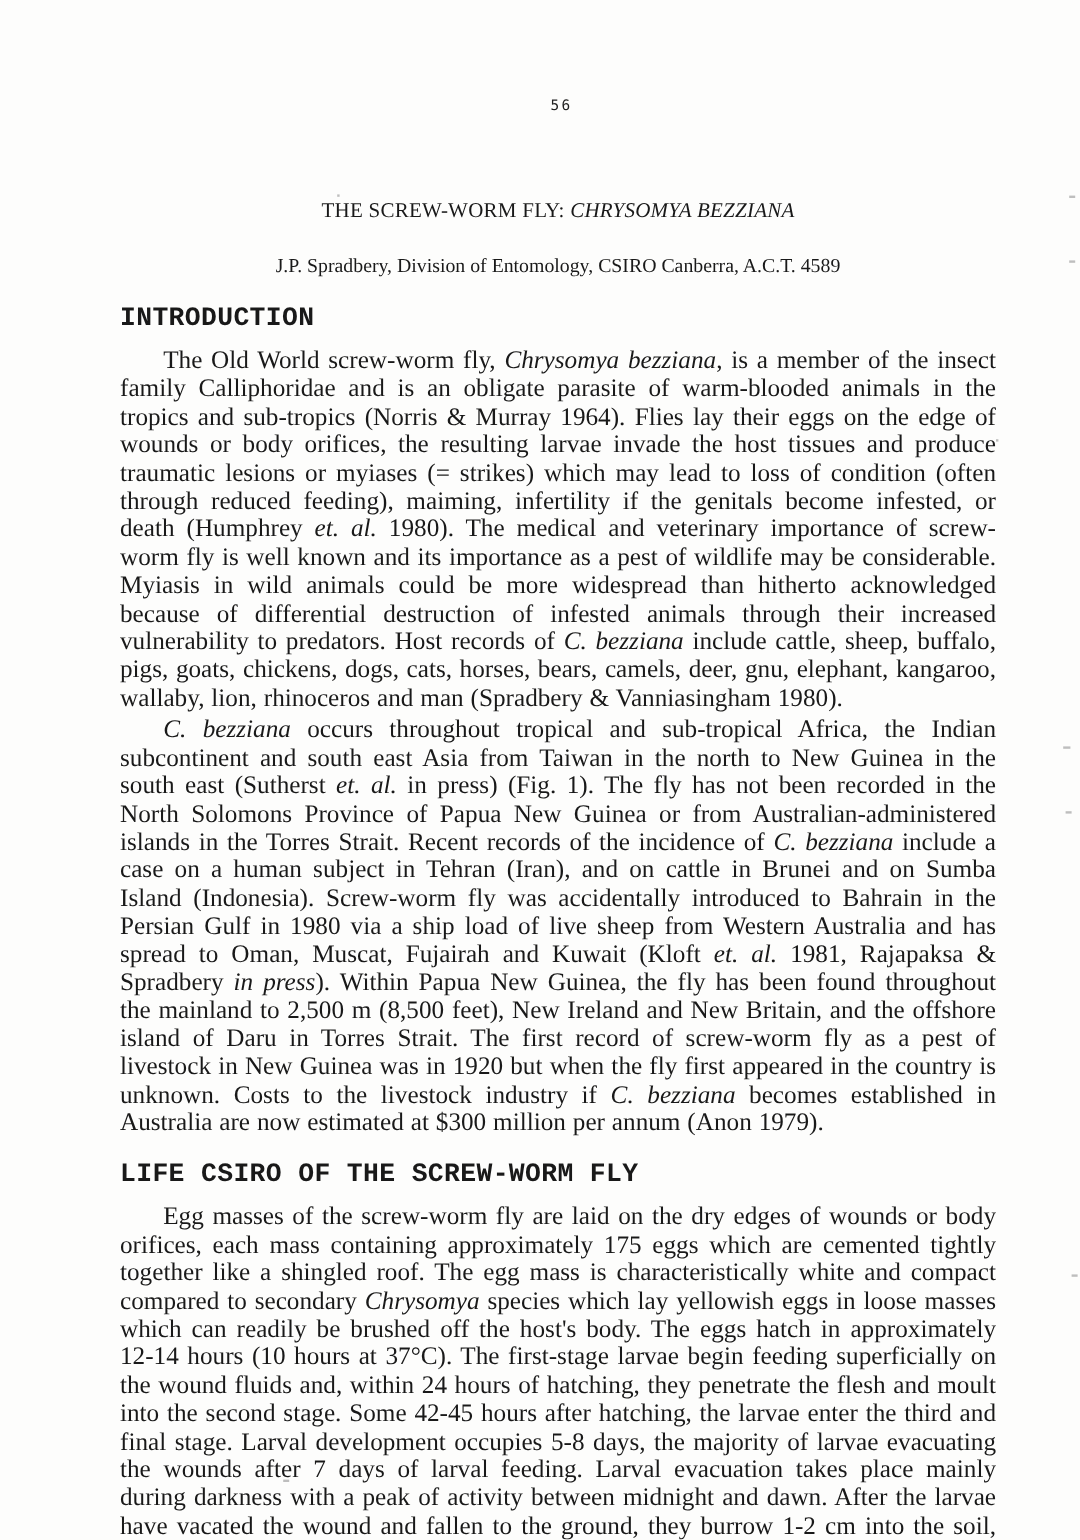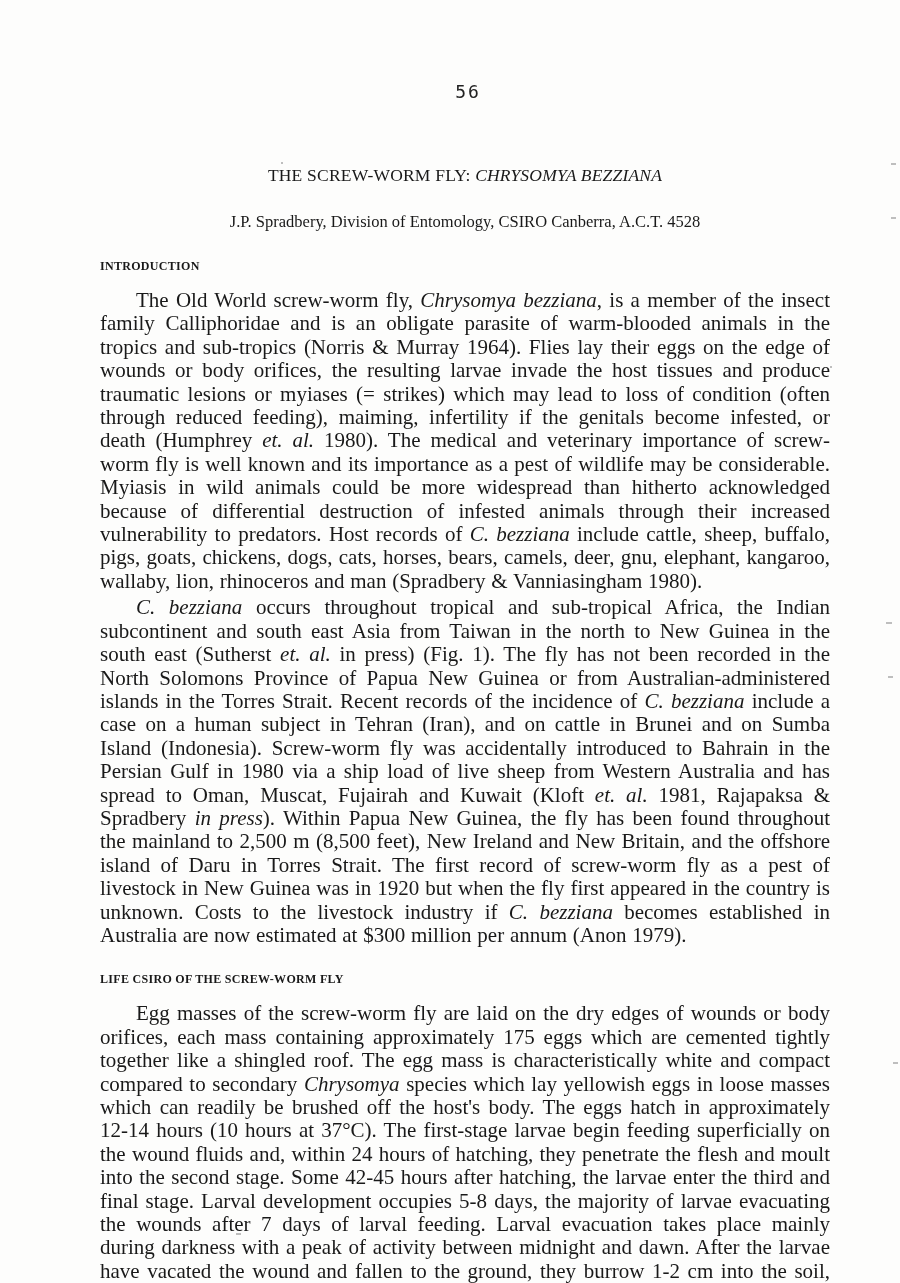--- a/index.html
+++ b/index.html
@@ -21,21 +21,21 @@
     background: #fdfdfc;
   }
   .page-number {
     position: absolute;
     top: 81px;
     left: 0;
     width: 100%;
     text-align: center;
     text-indent: 36px;
     font-family: "DejaVu Sans Mono", monospace;
-    font-size: 18px;
+    font-size: 12px;
     letter-spacing: 2px;
     color: #222;
   }
   .content {
     position: absolute;
     left: 100px;
     top: 163px;
     width: 730px;
   }
   .title {
@@ -47,24 +47,25 @@
     letter-spacing: 0.2px;
   }
   .authors {
     margin-top: 22px;
     text-align: center;
     font-size: 16.5px;
     line-height: 25px;
   }
   .section-heading {
     margin: 20px 0 11px 0;
-    font-size: 12px;
+    font-size: 22px;
     font-weight: bold;
     letter-spacing: 0.3px;
     line-height: 24px;
+    font-family: Liberation Mono, monospace;
   }
   .body-para {
     margin: 0;
     font-size: 21px;
     line-height: 23.4px;
     text-align: justify;
     text-indent: 36px;
     word-spacing: 0.5px;
   }
   .body-para + .body-para {
@@ -93,21 +94,21 @@
 
 <div class="page">
 
   <div class="page-number">56</div>
 
   <div class="content">
 
     <h1 class="title"><span>THE SCREW-WORM FLY: </span><i>CHRYSOMYA BEZZIANA</i></h1>
 
     <div class="authors">
-      <div>J.P. Spradbery, Division of Entomology, CSIRO Canberra, A.C.T. 4528</div>
+      <div>J.P. Spradbery, Division of Entomology, CSIRO Canberra, A.C.T. 4589</div>
     </div>
 
     <div id="sections">
         <h2 class="section-heading">INTRODUCTION</h2>
         <p class="body-para"><span>The Old World screw-worm fly, </span><i>Chrysomya bezziana</i><span>, is a member of the insect family Calliphoridae and is an obligate parasite of warm-blooded animals in the tropics and sub-tropics (Norris &amp; Murray 1964). Flies lay their eggs on the edge of wounds or body orifices, the resulting larvae invade the host tissues and produce traumatic lesions or myiases (= strikes) which may lead to loss of condition (often through reduced feeding), maiming, infertility if the genitals become infested, or death (Humphrey </span><i>et. al.</i><span> 1980). The medical and veterinary importance of screw-worm fly is well known and its importance as a pest of wildlife may be considerable. Myiasis in wild animals could be more widespread than hitherto acknowledged because of differential destruction of infested animals through their increased vulnerability to predators. Host records of </span><i>C. bezziana</i><span> include cattle, sheep, buffalo, pigs, goats, chickens, dogs, cats, horses, bears, camels, deer, gnu, elephant, kangaroo, wallaby, lion, rhinoceros and man (Spradbery &amp; Vanniasingham 1980).</span></p>
         <p class="body-para"><i>C. bezziana</i><span> occurs throughout tropical and sub-tropical Africa, the Indian subcontinent and south east Asia from Taiwan in the north to New Guinea in the south east (Sutherst </span><i>et. al.</i><span> in press) (Fig. 1). The fly has not been recorded in the North Solomons Province of Papua New Guinea or from Australian-administered islands in the Torres Strait. Recent records of the incidence of </span><i>C. bezziana</i><span> include a case on a human subject in Tehran (Iran), and on cattle in Brunei and on Sumba Island (Indonesia). Screw-worm fly was accidentally introduced to Bahrain in the Persian Gulf in 1980 via a ship load of live sheep from Western Australia and has spread to Oman, Muscat, Fujairah and Kuwait (Kloft </span><i>et. al.</i><span> 1981, Rajapaksa &amp; Spradbery </span><i>in press</i><span>). Within Papua New Guinea, the fly has been found throughout the mainland to 2,500 m (8,500 feet), New Ireland and New Britain, and the offshore island of Daru in Torres Strait. The first record of screw-worm fly as a pest of livestock in New Guinea was in 1920 but when the fly first appeared in the country is unknown. Costs to the livestock industry if </span><i>C. bezziana</i><span> becomes established in Australia are now estimated at $300 million per annum (Anon 1979).</span></p>
         <h2 class="section-heading">LIFE CSIRO OF THE SCREW-WORM FLY</h2>
         <p class="body-para"><span>Egg masses of the screw-worm fly are laid on the dry edges of wounds or body orifices, each mass containing approximately 175 eggs which are cemented tightly together like a shingled roof. The egg mass is characteristically white and compact compared to secondary </span><i>Chrysomya</i><span> species which lay yellowish eggs in loose masses which can readily be brushed off the host's body. The eggs hatch in approximately 12-14 hours (10 hours at 37°C). The first-stage larvae begin feeding superficially on the wound fluids and, within 24 hours of hatching, they penetrate the flesh and moult into the second stage. Some 42-45 hours after hatching, the larvae enter the third and final stage. Larval development occupies 5-8 days, the majority of larvae evacuating the wounds after 7 days of larval feeding. Larval evacuation takes place mainly during darkness with a peak of activity between midnight and dawn. After the larvae have vacated the wound and fallen to the ground, they burrow 1-2 cm into the soil, turn around in the tunnel they have created and, within 24 hours, pupariate. Pupariation involves the formation of a hard, sclerotized pupal case from the larval cuticle. Within the puparium, the fly changes into the adult. Adult emergence occurs after 7 days at 28°C but may be considerably prolonged if the temperature is lower. It should be noted here that there is</span></p>
       </div>
 

